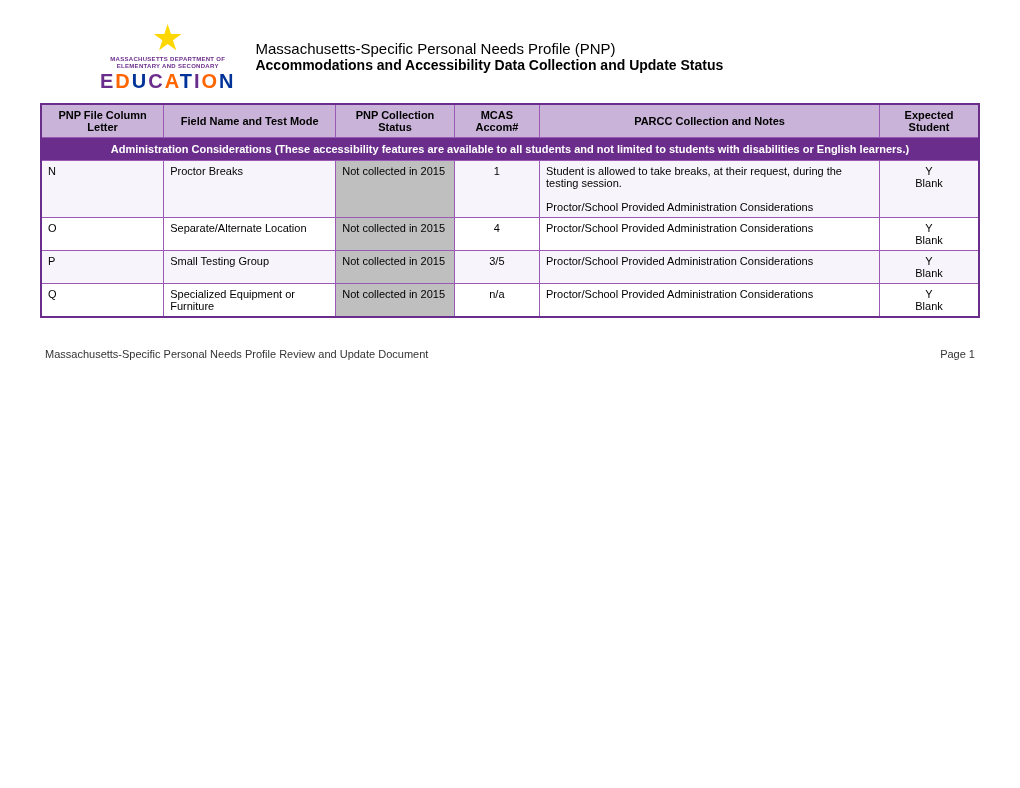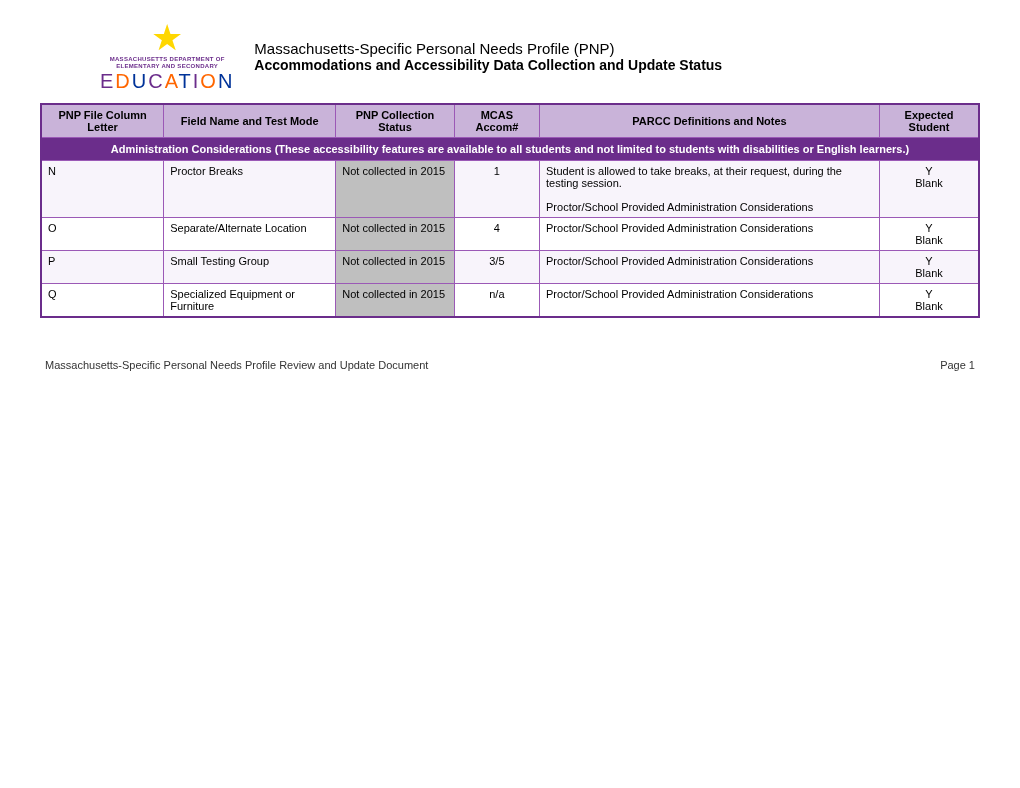--- a/index.html
+++ b/index.html
@@ -32,21 +32,21 @@
     .ma-dept-text {
       font-size: 6px;
       color: #6B2D8B;
       font-weight: bold;
       text-align: center;
       line-height: 1.2;
       letter-spacing: 0.3px;
     }
     .edu-text {
       font-size: 20px;
-      font-weight: normal;
+      font-weight: bold;
       letter-spacing: 2px;
     }
     .edu-text span.edu-purple { color: #6B2D8B; }
     .edu-text span.edu-orange { color: #FF6600; }
     .edu-text span.edu-blue { color: #003399; }
     .title-block {
       text-align: left;
       flex: 1;
     }
     .title-main {
@@ -97,21 +97,21 @@
     }
     .expected-values {
       text-align: center;
     }
     .mcas-accom {
       text-align: center;
     }
     .footer {
       display: flex;
       justify-content: space-between;
-      margin-top: 41px;
+      margin-top: 30px;
       font-size: 11px;
       color: #333;
       padding: 0 5px;
     }
   </style>
 </head>
 <body>
 
 <div class="header-section">
   <div class="logo-area">
@@ -130,21 +130,21 @@
   </div>
 </div>
 
 <table class="table-container">
   <thead>
     <tr class="header-row">
       <th>PNP File Column Letter</th>
       <th>Field Name and Test Mode</th>
       <th>PNP Collection Status</th>
       <th>MCAS Accom#</th>
-      <th>PARCC  Definitions and Notes</th>
+      <th>PARCC  Collection and Notes</th>
       <th>Expected Student</th>
     </tr>
   </thead>
   <tbody>
     <tr class="section-header">
       <td colspan="6">Administration Considerations (These accessibility features are available to all students and not limited to students with disabilities or English learners.)</td>
     </tr>
 
     <tr class="data-row">
       <td>N</td>

